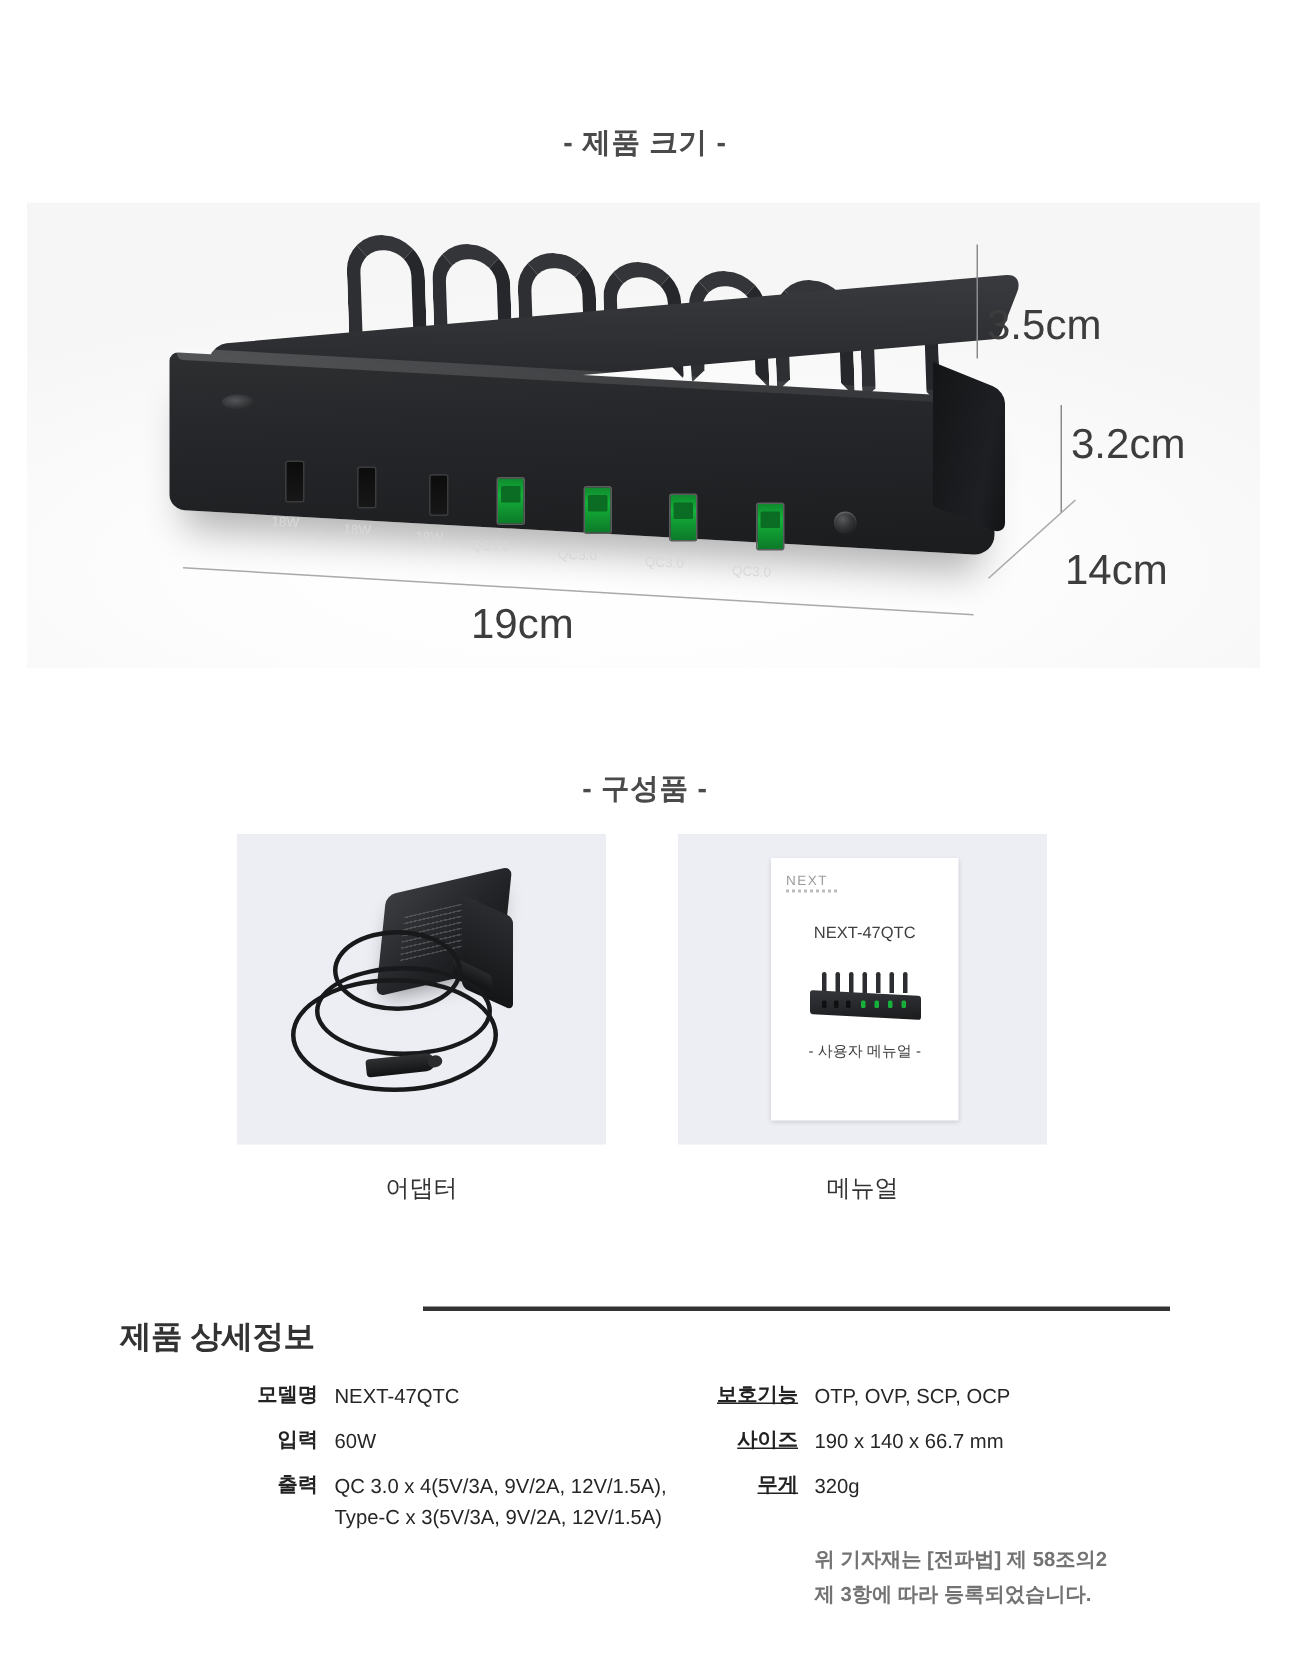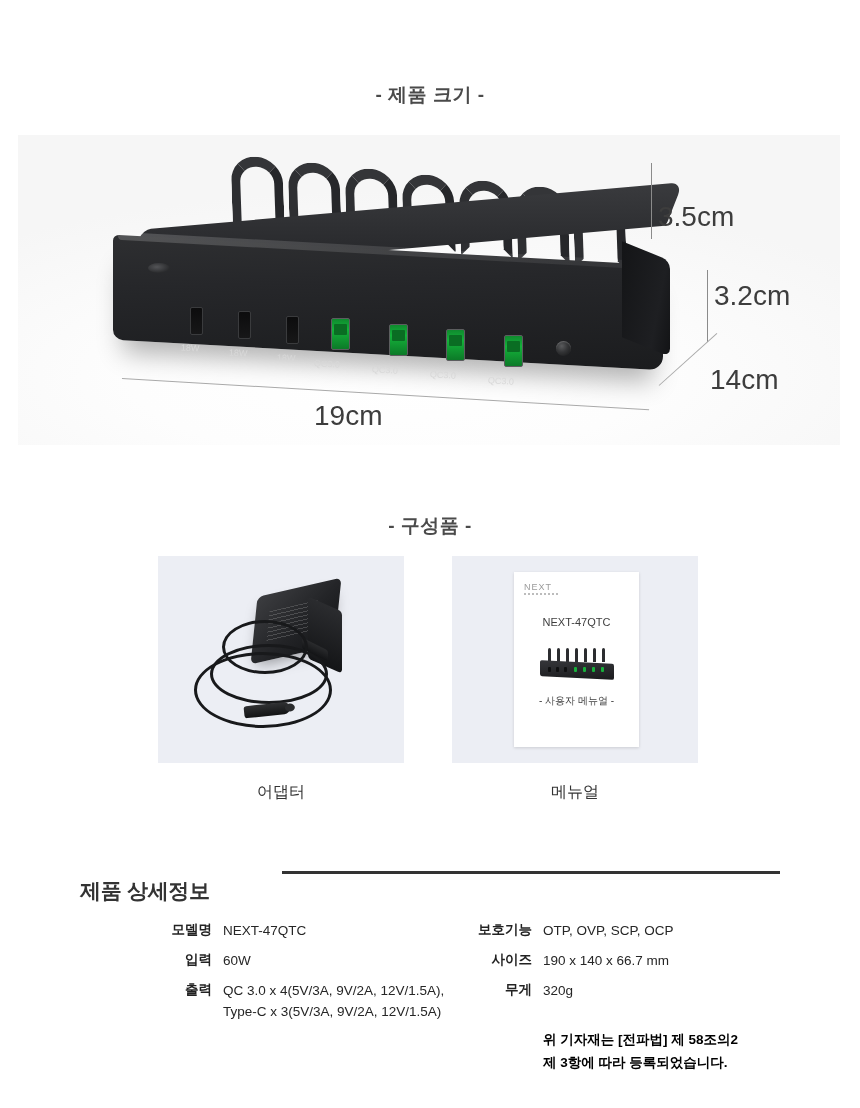--- a/index.html
+++ b/index.html
@@ -207,29 +207,29 @@
   .spec-col{position:absolute;}
   #spec-left{left:140px;top:921px;width:330px;}
   #spec-right{left:466px;top:921px;width:320px;}
 
   .spec-row{display:flex;align-items:flex-start;margin-bottom:9px;}
   .spec-key{
     font-size:13.5px;font-weight:700;color:#222;
     text-align:right;flex:0 0 auto;white-space:nowrap;
   }
   #spec-left .spec-key{width:72px;}
-  #spec-right .spec-key{width:66px;}
+  #spec-right .spec-key{width:66px;text-decoration:underline;}
   .spec-val{
     font-size:13.5px;color:#262626;margin-left:11px;line-height:1.55;
   }
   .spec-val .l2{display:block;}
 
   #cert-note{
     position:absolute;left:543px;top:1028px;
-    font-size:13.5px;color:#000000;font-weight:700;line-height:1.72;
+    font-size:13.5px;color:#737373;font-weight:700;line-height:1.72;
     white-space:nowrap;
   }
 </style>
 </head>
 <body>
 
 <div class="page">
 
   <div class="sec-title" id="size-title">- 제품 크기 -</div>
 

